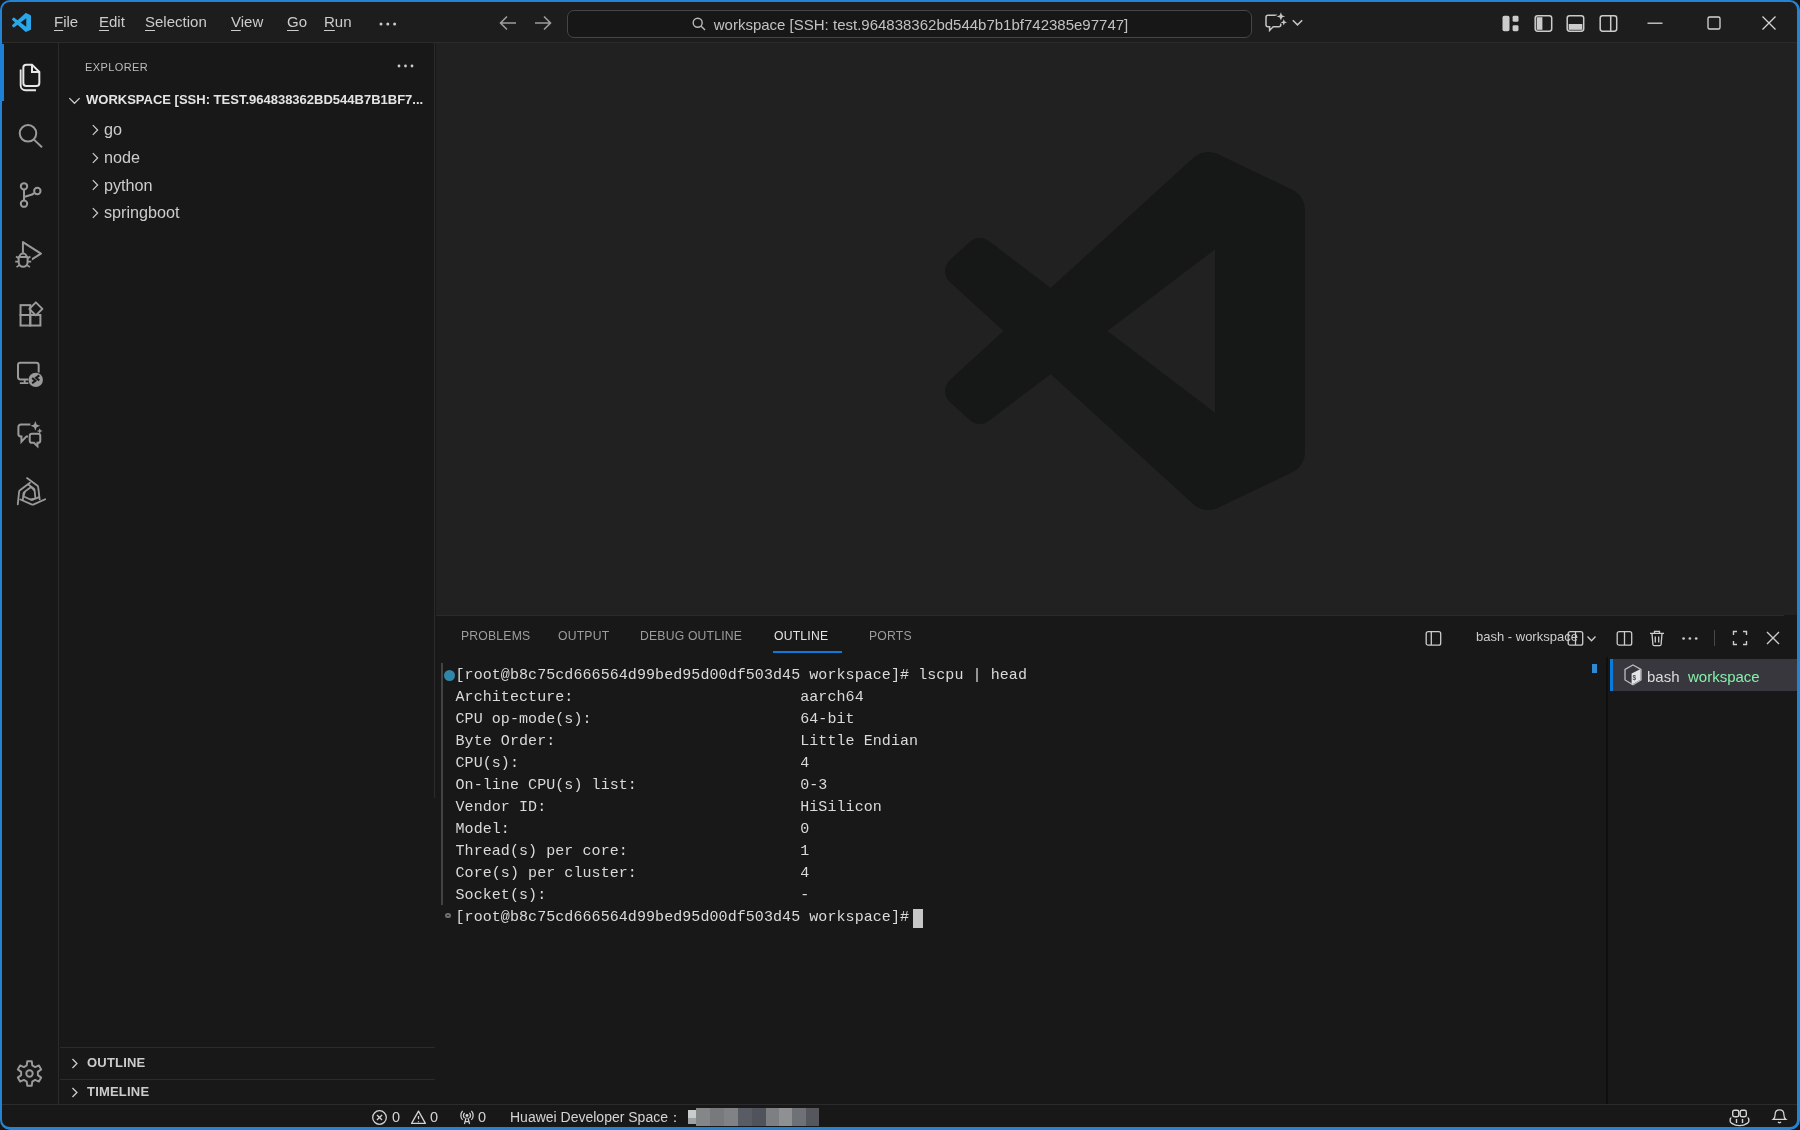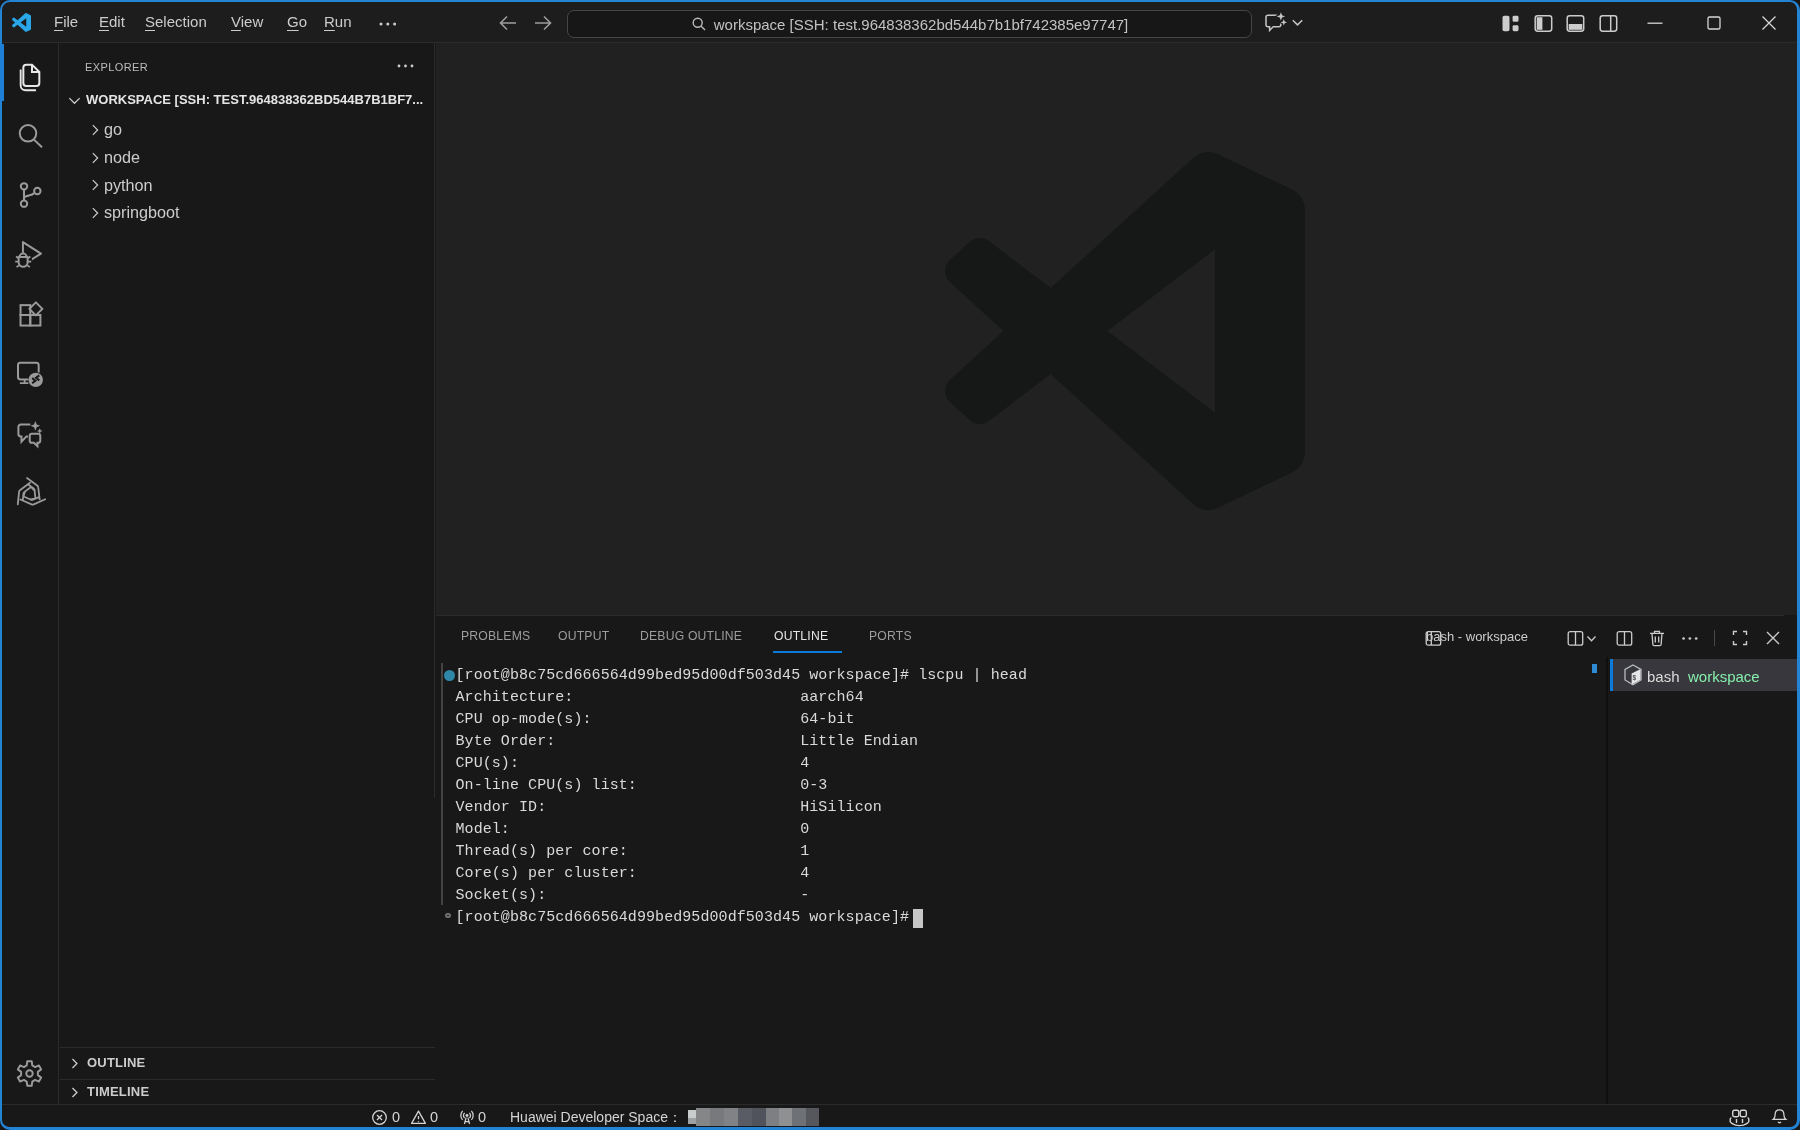--- a/index.html
+++ b/index.html
@@ -246,21 +246,21 @@
     <span class="ptab" style="left:122px">OUTPUT</span>
     <span class="ptab" style="left:204px">DEBUG OUTLINE</span>
     <span class="ptab" style="left:338px;color:#e4e4e4">OUTLINE</span>
     <span class="ptab" style="left:433px">PORTS</span>
     <div class="abs" style="left:337px;top:35px;width:69px;height:2px;background:#0c7ad8;"></div>
 
     <svg class="abs" style="left:989px;top:14px" width="17" height="17" viewBox="0 0 17 17" fill="none" stroke="#cccccc" stroke-width="1.3">
         <rect x="1.2" y="1.6" width="14.5" height="13.6" rx="2"></rect>
         <path d="M6.3 2v13"></path>
       </svg>
-    <div class="abs" style="left:990px;top:13px;font-size:13px;color:#cccccc;">bash - workspace</div>
+    <div class="abs" style="left:1040px;top:13px;font-size:13px;color:#cccccc;">bash - workspace</div>
     <svg class="abs" style="left:1131px;top:14px" width="17" height="17" viewBox="0 0 17 17" fill="none" stroke="#cccccc" stroke-width="1.3">
         <rect x="1.2" y="1.6" width="14.5" height="13.6" rx="2"></rect>
         <path d="M8.5 2v13"></path>
       </svg>
     <svg class="abs" style="left:1150px;top:19px" width="11" height="8" viewBox="0 0 11 8" fill="none" stroke="#cccccc" stroke-width="1.3">
         <path d="M1.5 1.5L5.5 5.8 9.5 1.5"></path>
       </svg>
     <svg class="abs" style="left:1180px;top:14px" width="17" height="17" viewBox="0 0 17 17" fill="none" stroke="#cccccc" stroke-width="1.3">
         <rect x="1.2" y="1.6" width="14.5" height="13.6" rx="2"></rect>
         <path d="M8.5 2v13"></path>

